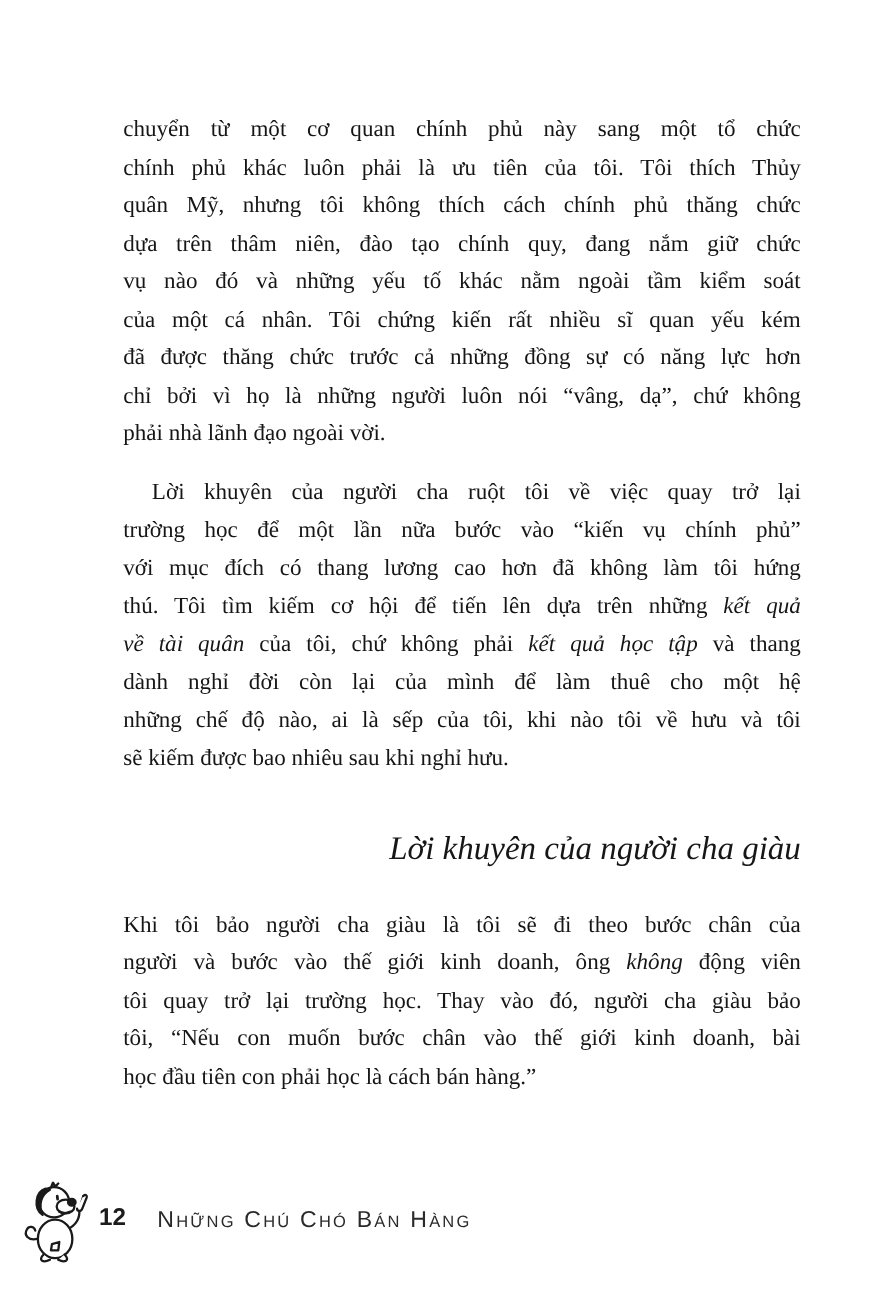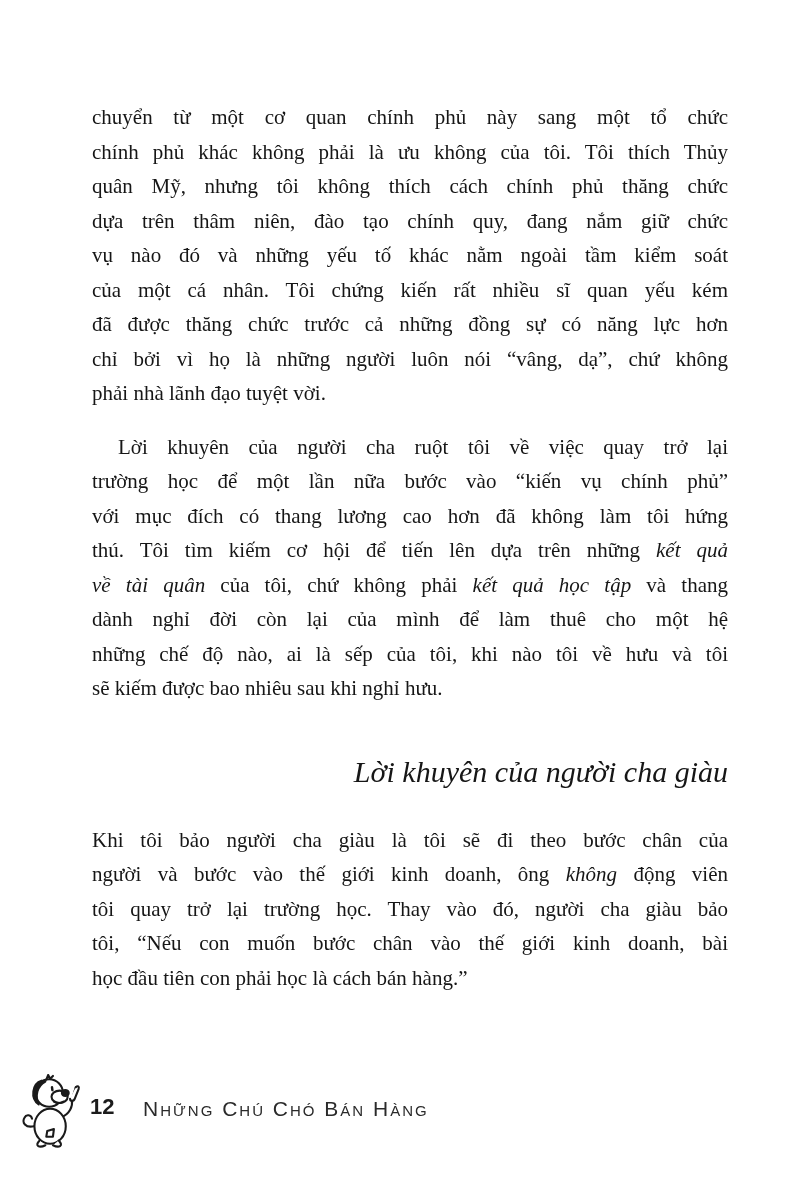--- a/index.html
+++ b/index.html
@@ -22,20 +22,21 @@
   }
   .para {
     margin: 0 0 19px 0;
   }
   .line {
     font-size: 21px;
     line-height: 34.5px;
     text-align: justify;
     text-align-last: justify;
     white-space: normal;
+    margin-left: 20px;
   }
   .line.last {
     text-align-last: left;
   }
   .para.indent .line:first-child {
     text-indent: 26px;
   }
   .line i {
     font-style: italic;
   }
@@ -84,28 +85,28 @@
   }
 </style>
 </head>
 <body>
 
 <div class="page">
 
   <div class="body-text">
       <div class="para">
         <div class="line">chuyển từ một cơ quan chính phủ này sang một tổ chức</div>
-        <div class="line">chính phủ khác không phải là ưu không của tôi. Tôi thích Thủy</div>
+        <div class="line">chính phủ khác luôn phải là ưu tiên của tôi. Tôi thích Thủy</div>
         <div class="line">quân Mỹ, nhưng tôi không thích cách chính phủ thăng chức</div>
         <div class="line">dựa trên thâm niên, đào tạo chính quy, đang nắm giữ chức</div>
         <div class="line">vụ nào đó và những yếu tố khác nằm ngoài tầm kiểm soát</div>
         <div class="line">của một cá nhân. Tôi chứng kiến rất nhiều sĩ quan yếu kém</div>
         <div class="line">đã được thăng chức trước cả những đồng sự có năng lực hơn</div>
         <div class="line">chỉ bởi vì họ là những người luôn nói “vâng, dạ”, chứ không</div>
-        <div class="line last">phải nhà lãnh đạo tuyệt vời.</div>
+        <div class="line last">phải nhà lãnh đạo ngoài vời.</div>
       </div>
       <div class="para indent">
         <div class="line">Lời khuyên của người cha ruột tôi về việc quay trở lại</div>
         <div class="line">trường học để một lần nữa bước vào “kiến vụ chính phủ”</div>
         <div class="line">với mục đích có thang lương cao hơn đã không làm tôi hứng</div>
         <div class="line">thú. Tôi tìm kiếm cơ hội để tiến lên dựa trên những <i>kết quả</i></div>
         <div class="line"><i>về tài quân</i> của tôi, chứ không phải <i>kết quả học tập</i> và thang</div>
         <div class="line">dành nghỉ đời còn lại của mình để làm thuê cho một hệ</div>
         <div class="line">những chế độ nào, ai là sếp của tôi, khi nào tôi về hưu và tôi</div>
         <div class="line last">sẽ kiếm được bao nhiêu sau khi nghỉ hưu.</div>

